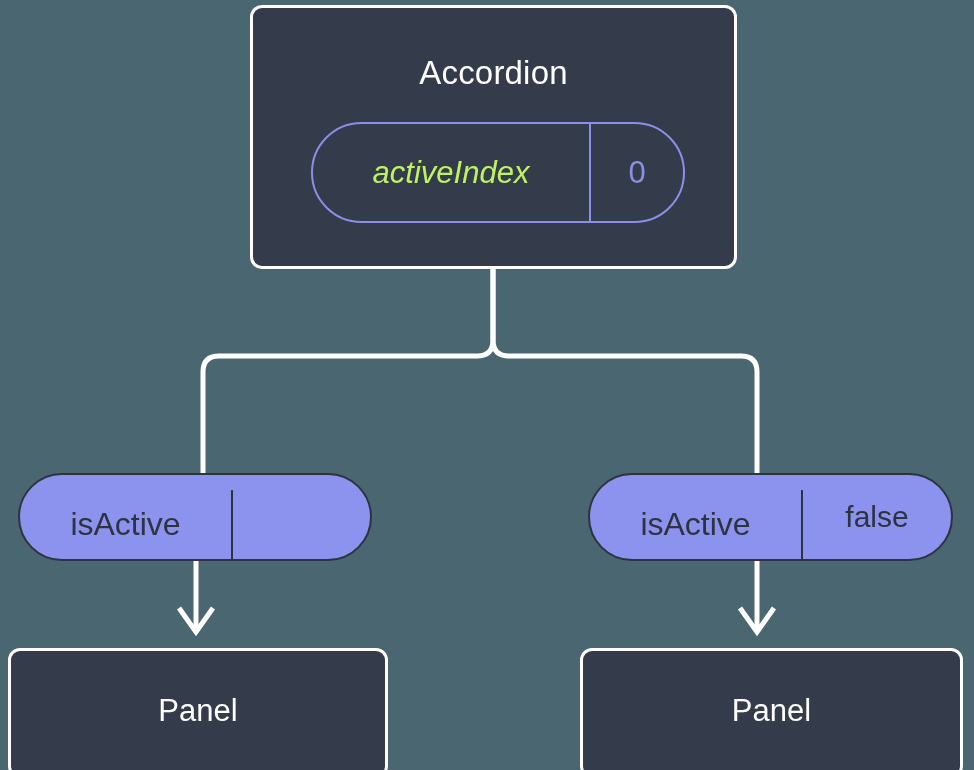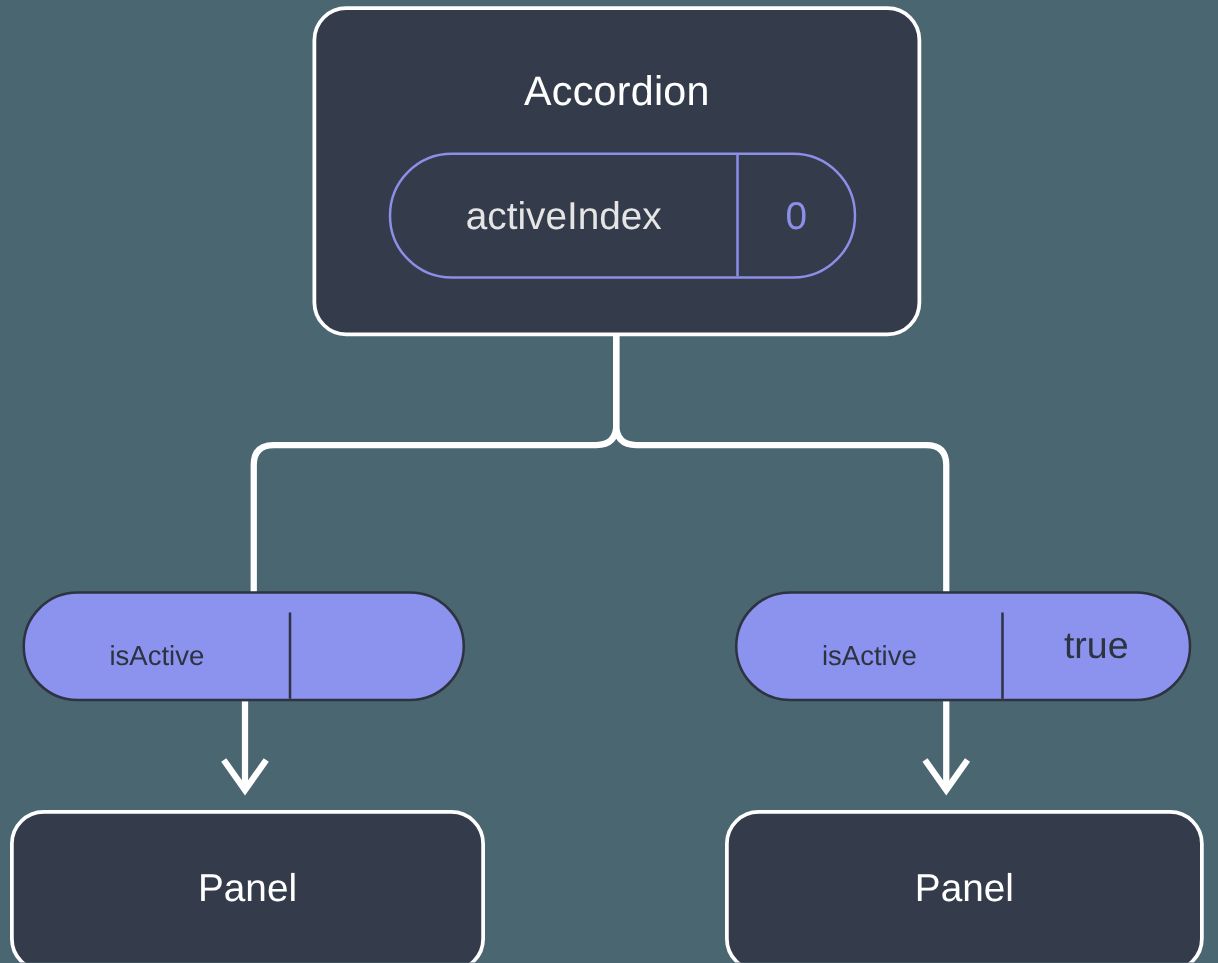--- a/index.html
+++ b/index.html
@@ -28,21 +28,21 @@
     height: 770px;
     pointer-events: none;
   }
 
   
   .card {
     position: absolute;
     box-sizing: border-box;
     background: #343b4a;
     border: 3px solid #ffffff;
-    border-radius: 27px;
+    border-radius: 12px;
   }
 
   #accordion-card {
     left: 250px;
     top: 5px;
     width: 487px;
     height: 264px;
   }
 
   .card-title {
@@ -70,25 +70,26 @@
     border-radius: 51px;
     display: flex;
     align-items: stretch;
     background: transparent;
   }
   #active-index-pill .pill-key {
     flex: 0 0 278px;
     display: flex;
     align-items: center;
     justify-content: center;
-    color: #e5e5e5;
+    color: #bef264;
     font-size: 31px;
     font-weight: 300;
     border-right: 2px solid #8b8fe8;
     box-sizing: border-box;
+    font-style: italic;
   }
   #active-index-pill .pill-val {
     flex: 1 1 auto;
     display: flex;
     align-items: center;
     justify-content: center;
     color: #8b8fe8;
     font-size: 31px;
     font-weight: 300;
   }
@@ -102,21 +103,21 @@
     border: 2px solid #2d3340;
     border-radius: 44px;
     display: flex;
     align-items: stretch;
   }
   .prop-pill .pill-key {
     display: flex;
     align-items: center;
     justify-content: center;
     color: #2d3340;
-    font-size: 22px;
+    font-size: 32px;
     font-weight: 300;
     border-right: 2px solid #2d3340;
     box-sizing: border-box;
     margin-top: 15px;
   }
   .prop-pill .pill-val {
     flex: 1 1 auto;
     display: flex;
     align-items: center;
     justify-content: center;
@@ -199,21 +200,21 @@
       <div class="pill-val">0</div>
     </div>
   </div>
 
   <div id="pill-left" class="prop-pill">
     <div class="pill-key">isActive</div>
   </div>
 
   <div id="pill-right" class="prop-pill">
     <div class="pill-key">isActive</div>
-    <div class="pill-val">true</div>
+    <div class="pill-val">false</div>
   </div>
 
   <div id="panel-left" class="card">
     <div class="panel-label">Panel</div>
   </div>
 
   <div id="panel-right" class="card">
     <div class="panel-label">Panel</div>
   </div>
 

